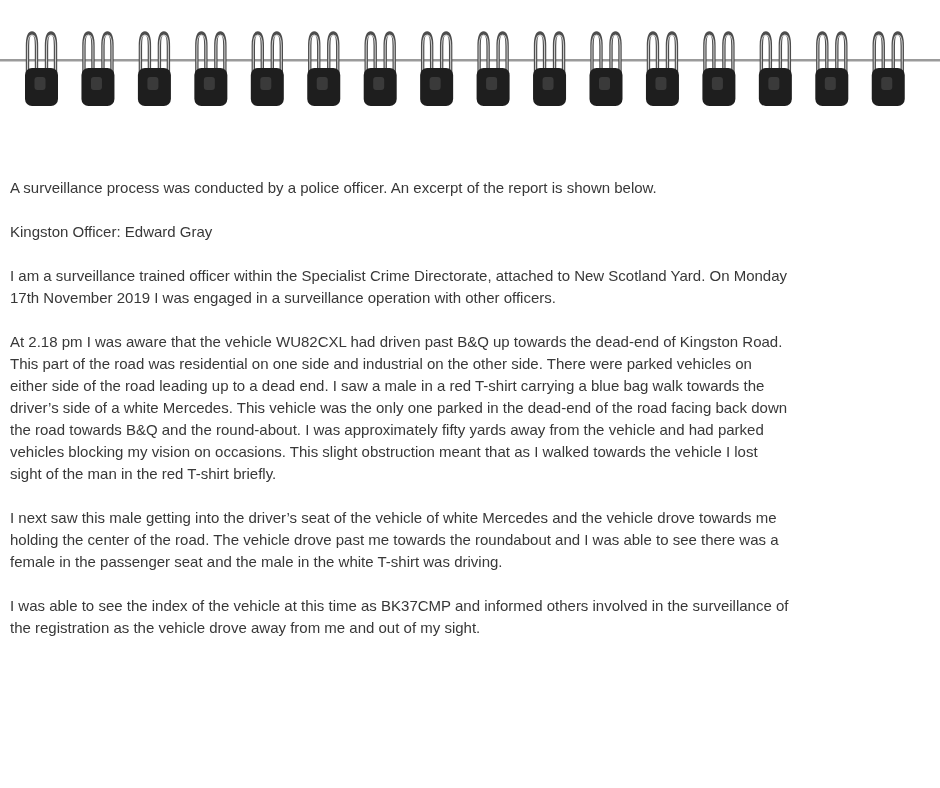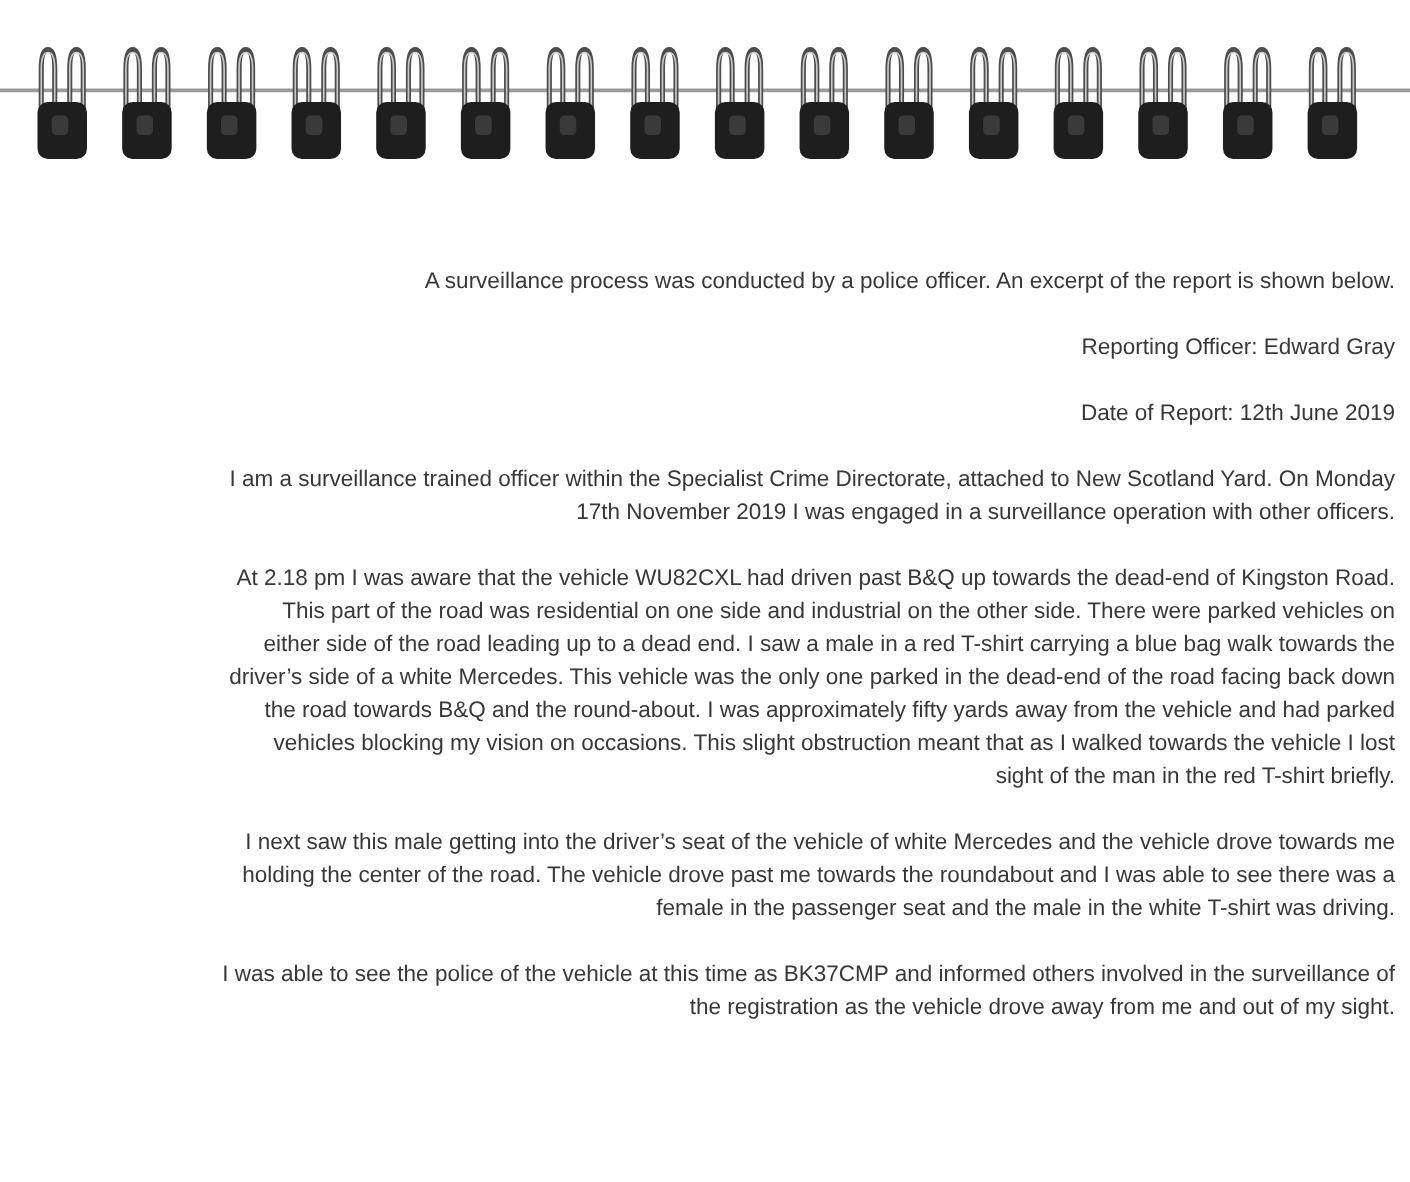--- a/index.html
+++ b/index.html
@@ -26,21 +26,21 @@
   }
   .content {
     width: 920px;
     margin: 65px auto 0;
   }
   .content p {
     margin: 0 0 22px 0;
     font-size: 15px;
     line-height: 22px;
     color: #383838;
-    text-align: right;
+    text-align: left;
     white-space: pre-line;
   }
 </style>
 </head>
 <body>
 
 <div class="page">
 
   <svg class="binding" width="940" height="112" viewBox="0 0 940 112" xmlns="http://www.w3.org/2000/svg">
     <rect x="0" y="59" width="940" height="2.5" fill="#9b9b9b"></rect>
@@ -171,31 +171,30 @@
           <path d="M 893.25 80 L 893.25 46 Q 893.25 33 897.75 33 Q 902.25 33 902.25 46 L 902.25 80" stroke="#4d4d4d" stroke-width="3.4" fill="none"></path>
           <path d="M 893.25 78 L 893.25 46 Q 893.25 35 897.75 35 Q 902.25 35 902.25 46 L 902.25 78" stroke="#c9c9c9" stroke-width="1.1" fill="none"></path>
           <rect x="871.75" y="68" width="33" height="38" rx="7" fill="#1e1e1e"></rect>
           <rect x="881.25" y="77" width="11" height="13" rx="3" fill="#4a4a4a" opacity="0.65"></rect>
         </g>
       </g>
   </svg>
 
   <div class="content">
     <p>A surveillance process was conducted by a police officer. An excerpt of the report is shown below.</p>
-    <p>Reporting Officer: Edward Gray</p>
-    <p>Date of Report: 12th June 2019</p>
+    <p>Kingston Officer: Edward Gray</p>
     <p>I am a surveillance trained officer within the Specialist Crime Directorate, attached to New Scotland Yard. On Monday
 17th November 2019 I was engaged in a surveillance operation with other officers.</p>
     <p>At 2.18 pm I was aware that the vehicle WU82CXL had driven past B&amp;Q up towards the dead-end of Kingston Road.
 This part of the road was residential on one side and industrial on the other side. There were parked vehicles on
 either side of the road leading up to a dead end. I saw a male in a red T-shirt carrying a blue bag walk towards the
 driver’s side of a white Mercedes. This vehicle was the only one parked in the dead-end of the road facing back down
 the road towards B&amp;Q and the round-about. I was approximately fifty yards away from the vehicle and had parked
 vehicles blocking my vision on occasions. This slight obstruction meant that as I walked towards the vehicle I lost
 sight of the man in the red T-shirt briefly.</p>
     <p>I next saw this male getting into the driver’s seat of the vehicle of white Mercedes and the vehicle drove towards me
 holding the center of the road. The vehicle drove past me towards the roundabout and I was able to see there was a
 female in the passenger seat and the male in the white T-shirt was driving.</p>
-    <p>I was able to see the police of the vehicle at this time as BK37CMP and informed others involved in the surveillance of
+    <p>I was able to see the index of the vehicle at this time as BK37CMP and informed others involved in the surveillance of
 the registration as the vehicle drove away from me and out of my sight.</p>
   </div>
 
 </div>
 
 </body></html>

